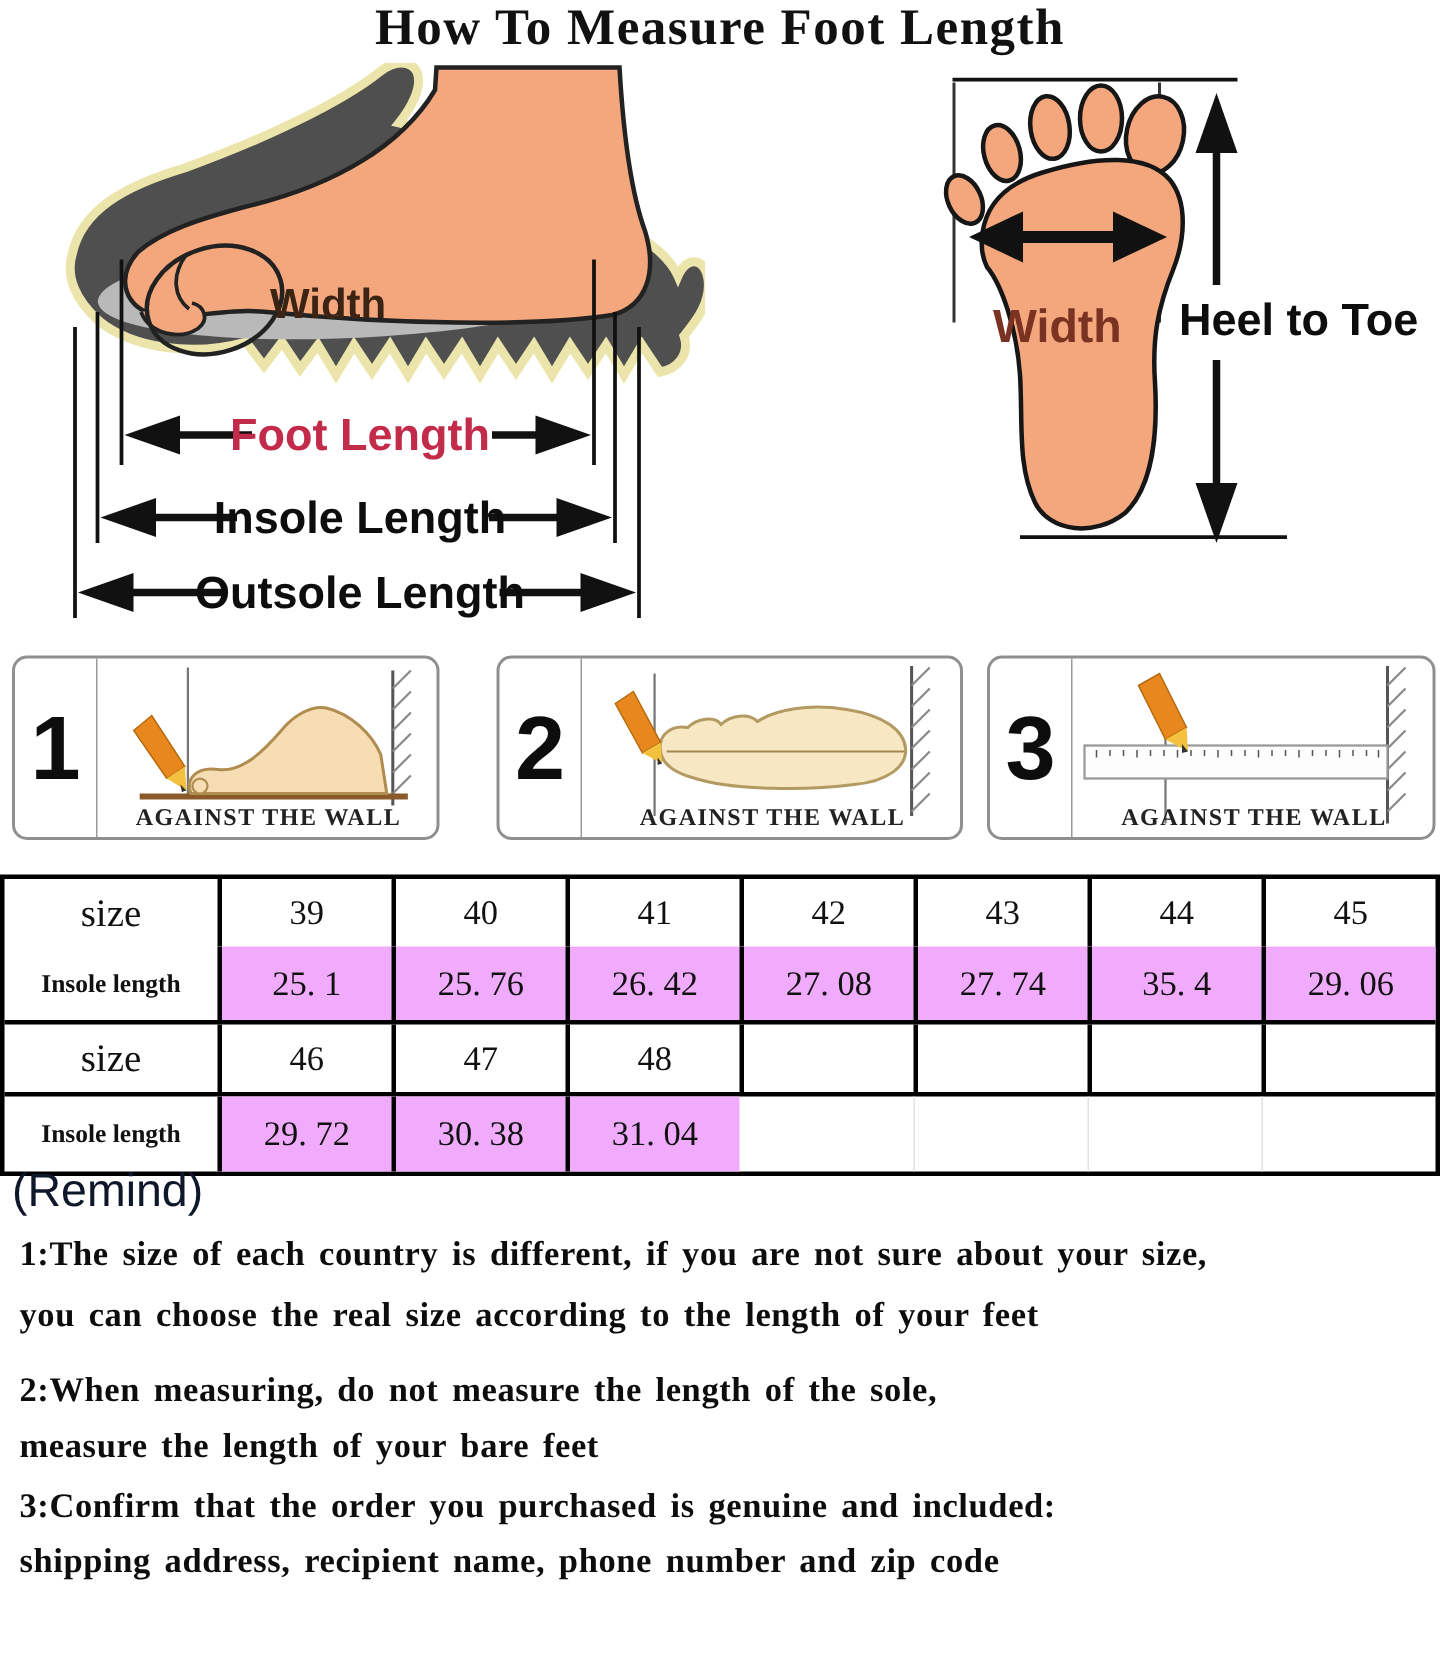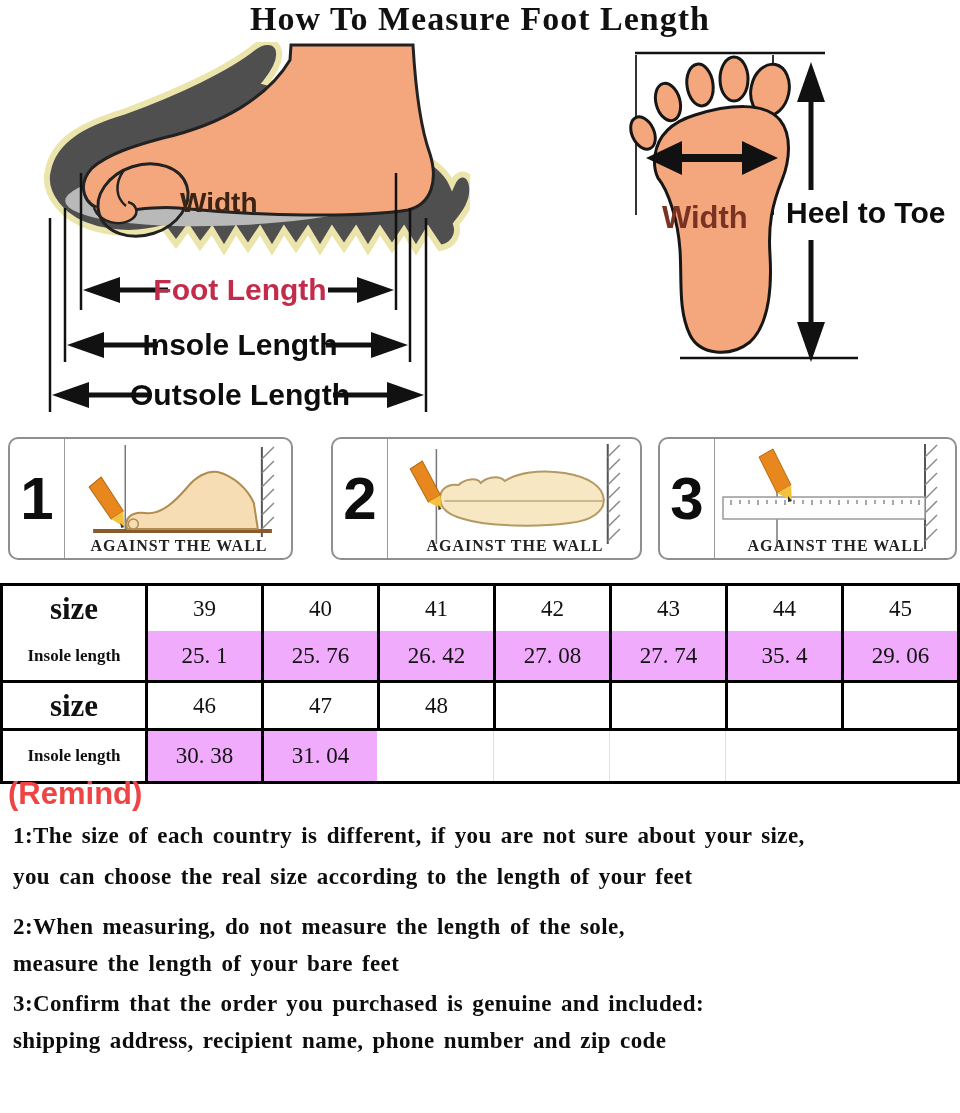--- a/index.html
+++ b/index.html
@@ -36,26 +36,26 @@
   .trow.r1{height:45px;}
   .trow.r2{height:49px;}
   .trow.r3{height:45px;border-top:3px solid #000;}
   .trow.r4{height:50px;border-top:3px solid #000;}
   .cell{display:flex;align-items:center;justify-content:center;box-sizing:border-box;
         border-left:3px solid #000;font-size:23px;}
   .cell:first-child{border-left:none;}
   .cell.pink{background:#f0abfc;}
   .cell.ghost{border-left:1px solid #e2e2e2;}
   .cell.ghost-first{border-left:none;}
-  .lbl-size{font-weight:bold;font-size:31px;}
+  .lbl-size{font-weight:normal;font-size:26px;}
   .lbl-insole{font-weight:bold;font-size:17px;}
 
   
   .remind-h{position:absolute;left:8px;top:776px;font-family:"Liberation Sans",sans-serif;
-            font-weight:bold;font-size:31px;color:#ef4444;letter-spacing:0px;}
+            font-weight:normal;font-size:31px;color:#0f172a;letter-spacing:0px;}
   .para{position:absolute;left:13px;width:940px;font-weight:bold;font-size:23px;
         letter-spacing:.4px;word-spacing:3px;color:#0d0d0d;}
   #para1{top:815px;line-height:41px;}
   #para2{top:908px;line-height:37px;}
   #para3{top:985px;line-height:37px;}
 </style>
 </head>
 <body>
 
 <div id="page">
@@ -289,20 +289,21 @@
       <div class="cell">46</div>
       <div class="cell">47</div>
       <div class="cell">48</div>
       <div class="cell"></div>
       <div class="cell"></div>
       <div class="cell"></div>
       <div class="cell"></div>
     </div>
     <div class="trow r4">
       <div class="cell lbl-insole">Insole length</div>
+      <div class="cell pink">29. 72</div>
       <div class="cell pink">30. 38</div>
       <div class="cell pink">31. 04</div>
       <div class="cell ghost ghost-first"></div>
       <div class="cell ghost"></div>
       <div class="cell ghost"></div>
       <div class="cell ghost"></div>
     </div>
   </div>
 
   <div class="remind-h">(Remind)</div>

